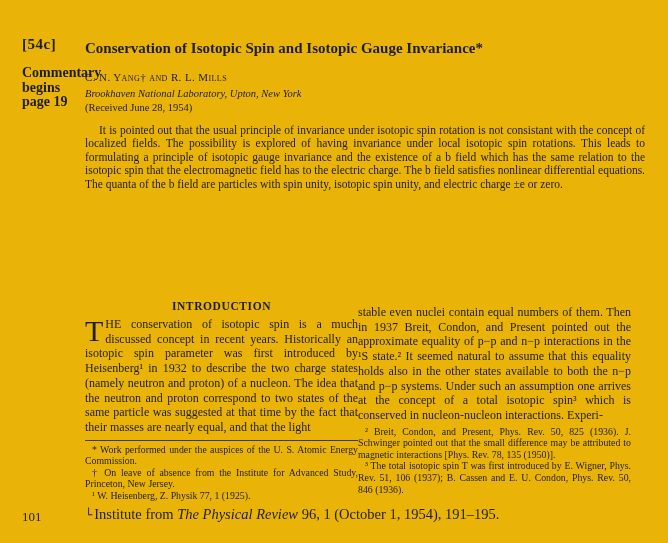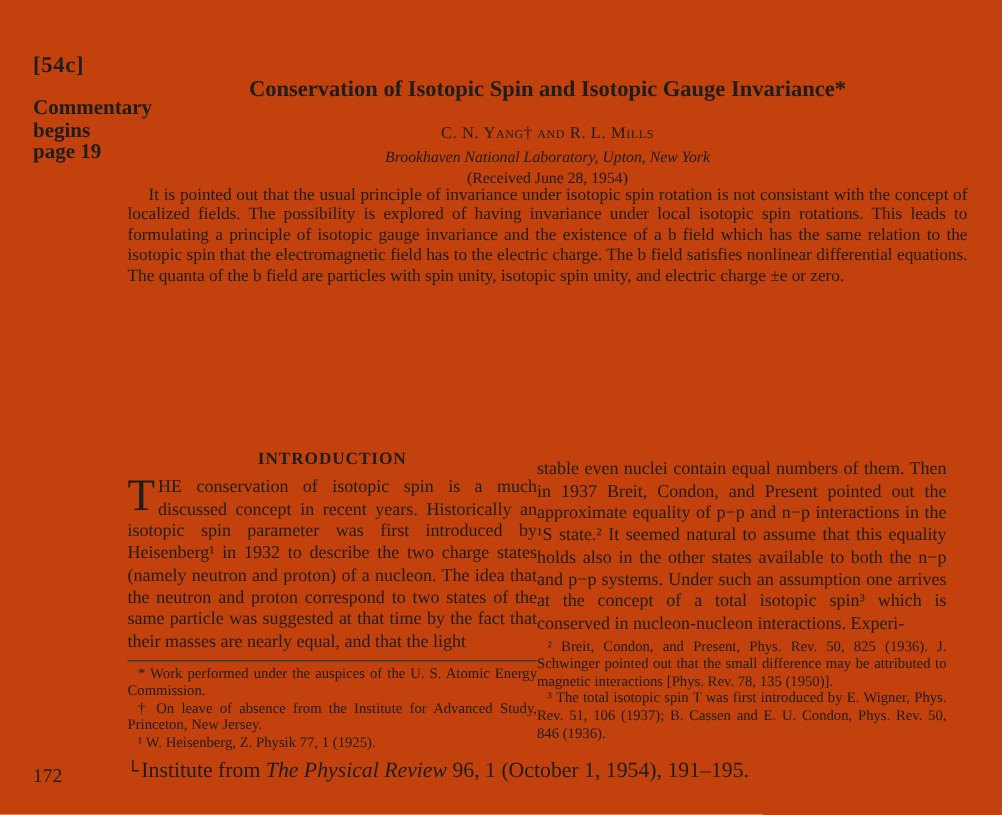--- a/index.html
+++ b/index.html
@@ -1,35 +1,34 @@
 <!DOCTYPE html>
 <html><head>
 <meta charset="utf-8">
 <style>
   html,body { margin:0; padding:0; }
   .scan {
     position: relative;
     width: 668px;
     height: 543px;
-    background: #c2410c;
+    background: #eab308;
     font-family: "Liberation Serif", "DejaVu Serif", serif;
     color: #1e1e1e;
     overflow: hidden;
   }
   .marker {
     position: absolute; left: 22px; top: 36px;
     font-size: 15px; font-weight: bold; letter-spacing: 0.5px;
   }
   .margin-note {
     position: absolute; left: 22px; top: 66px;
     font-size: 14px; line-height: 14.5px; font-weight: bold;
   }
   .head {
-    position: absolute; left: 85px; top: 52px; width: 560px;
-    text-align: center;
+    position: absolute; left: 85px; top: 40px; width: 560px;
   }
   .title { font-size: 15px; font-weight: bold; margin: 0 0 14px 0; }
   .authors { font-size: 11px; font-variant: small-caps; letter-spacing: 0.4px; margin: 0 0 2px 0; }
   .affiliation { font-size: 10.5px; font-style: italic; margin: 5px 0 3px 0; }
   .received { font-size: 10.5px; margin: 0; }
   .abstract {
     position: absolute; left: 85px; top: 124px; width: 560px;
     font-size: 11.5px; line-height: 13.4px; text-align: justify;
     text-indent: 14px; margin: 0;
   }
@@ -105,19 +104,19 @@
     </div>
     <div class="col col-right">
       <p class="body-text">stable even nuclei contain equal numbers of them. Then in 1937 Breit, Condon, and Present pointed out the approximate equality of p−p and n−p interactions in the ¹S state.² It seemed natural to assume that this equality holds also in the other states available to both the n−p and p−p systems. Under such an assumption one arrives at the concept of a total isotopic spin³ which is conserved in nucleon-nucleon interactions. Experi-</p>
       <div class="footnotes">
         <p class="footnote">² Breit, Condon, and Present, Phys. Rev. 50, 825 (1936). J. Schwinger pointed out that the small difference may be attributed to magnetic interactions [Phys. Rev. 78, 135 (1950)].</p>
         <p class="footnote">³ The total isotopic spin T was first introduced by E. Wigner, Phys. Rev. 51, 106 (1937); B. Cassen and E. U. Condon, Phys. Rev. 50, 846 (1936).</p>
       </div>
     </div>
   </div>
 
-  <div class="footer-pageno">172</div>
+  <div class="footer-pageno">101</div>
 
   <div class="footer-citation">
     <span class="corner-mark">└</span><span>Institute from </span><span class="journal-italic">The Physical Review</span><span> 96, 1 (October 1, 1954), 191–195.</span>
   </div>
 
 </div>
 
 </body></html>

